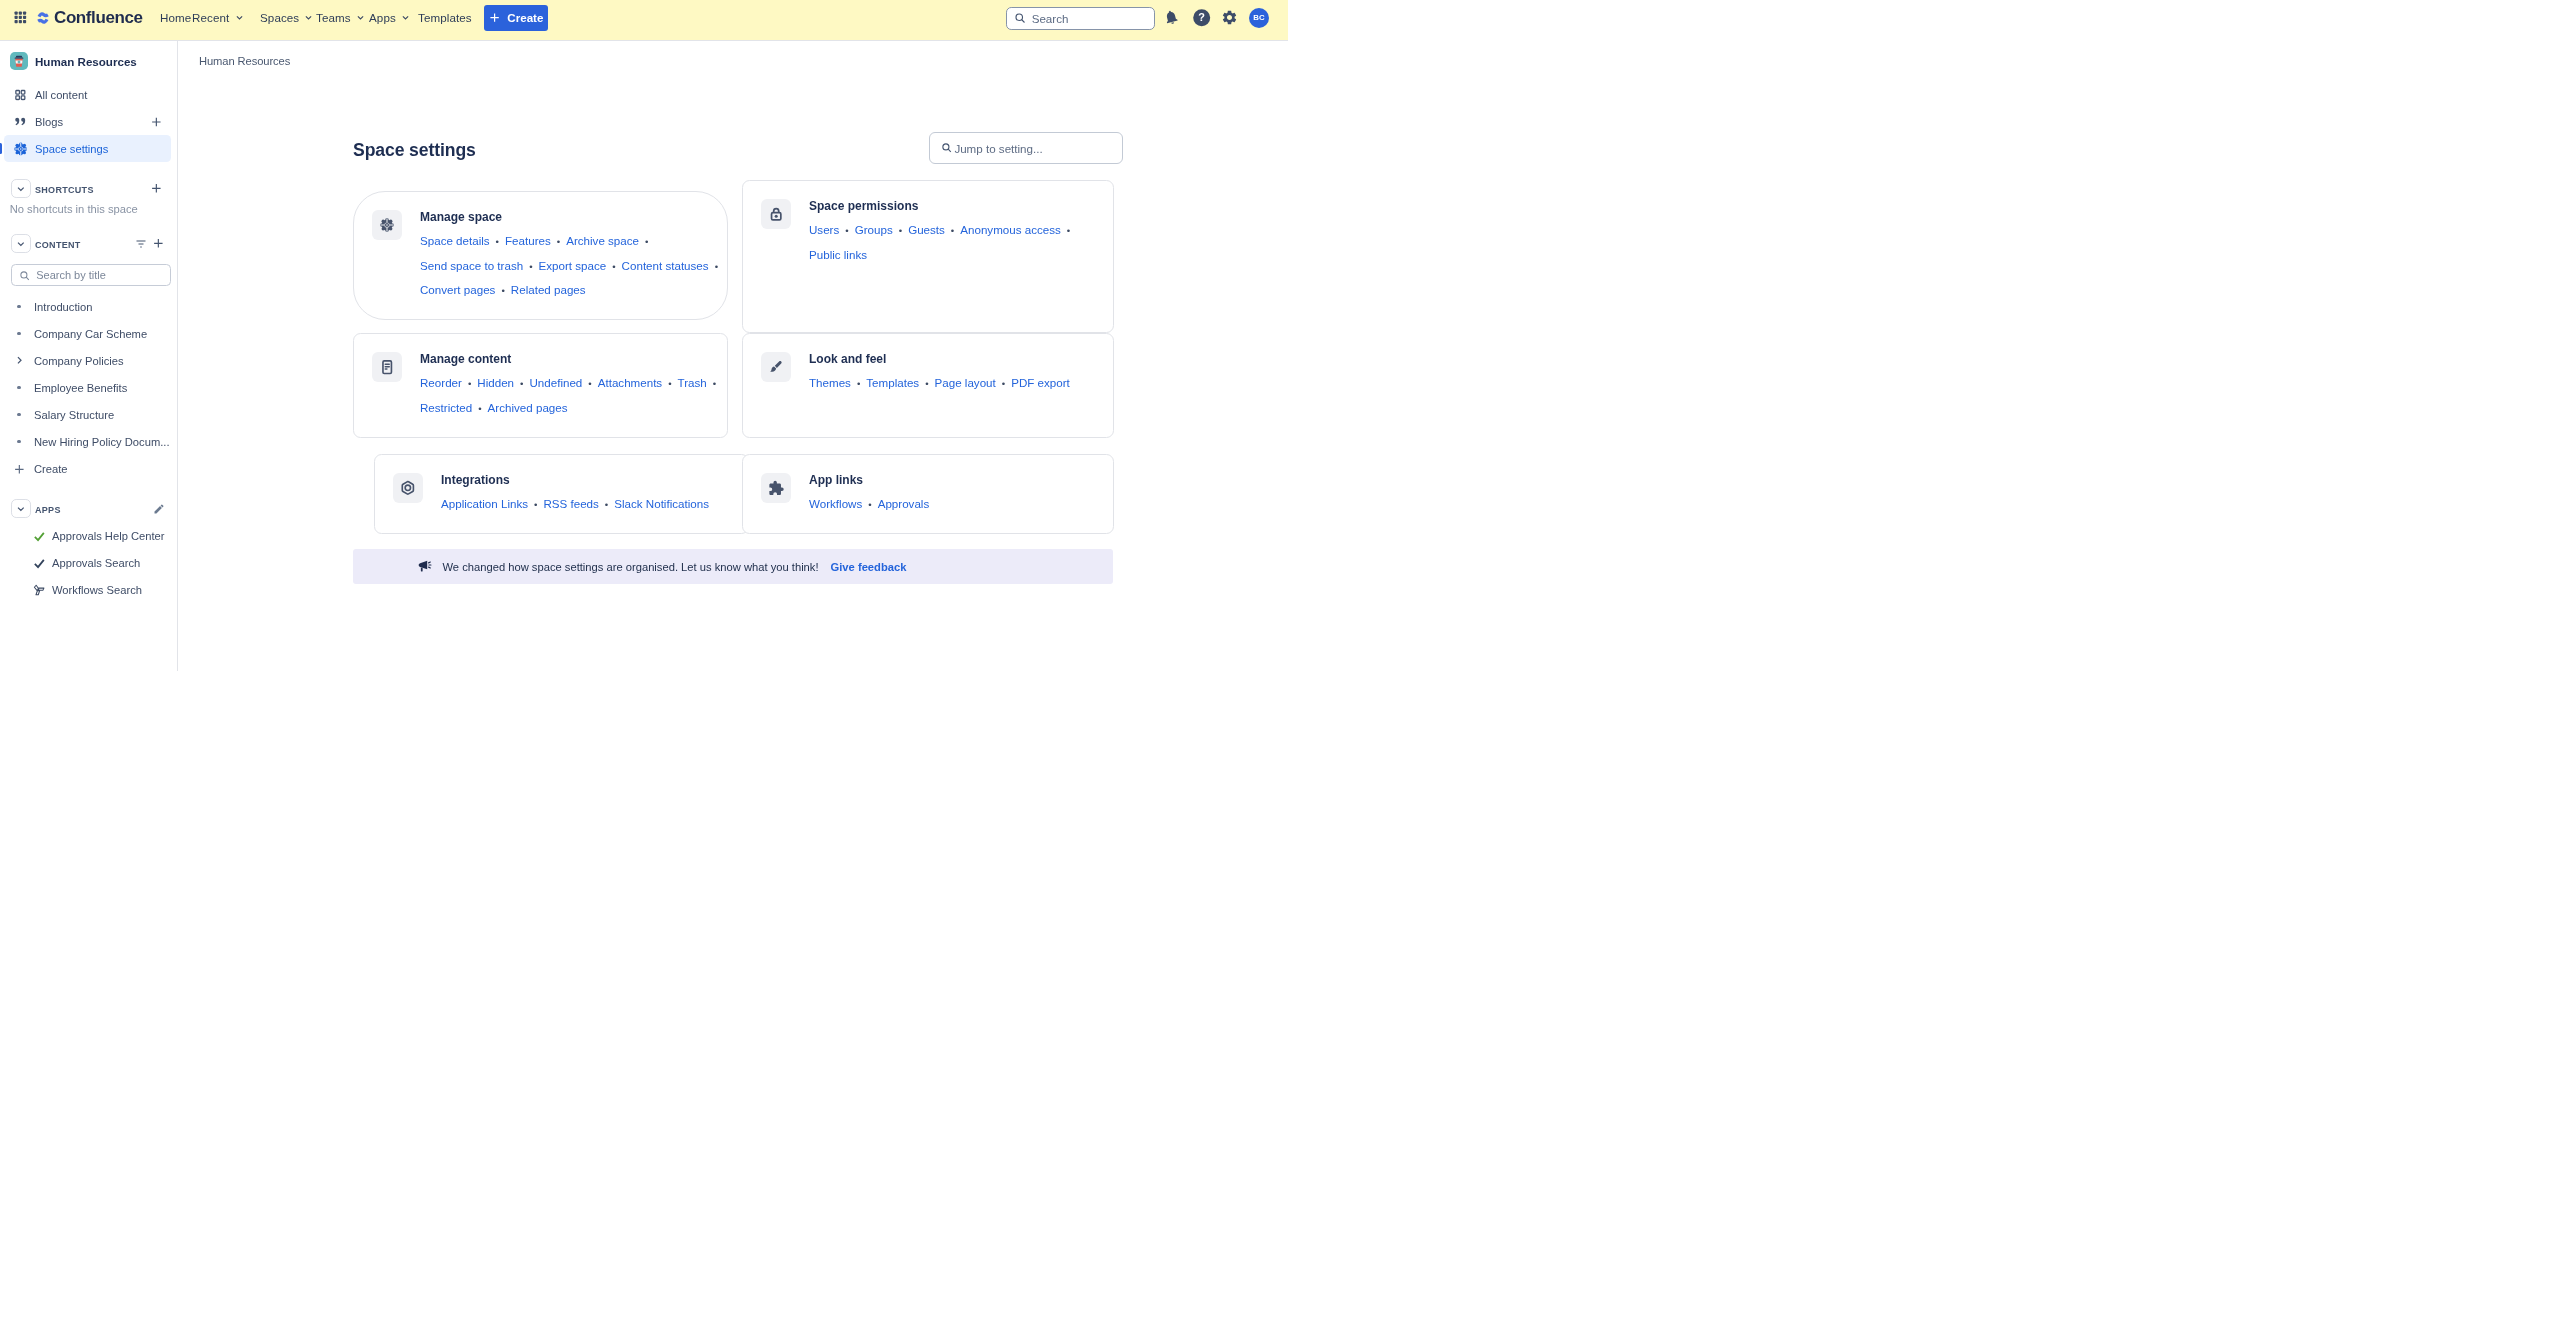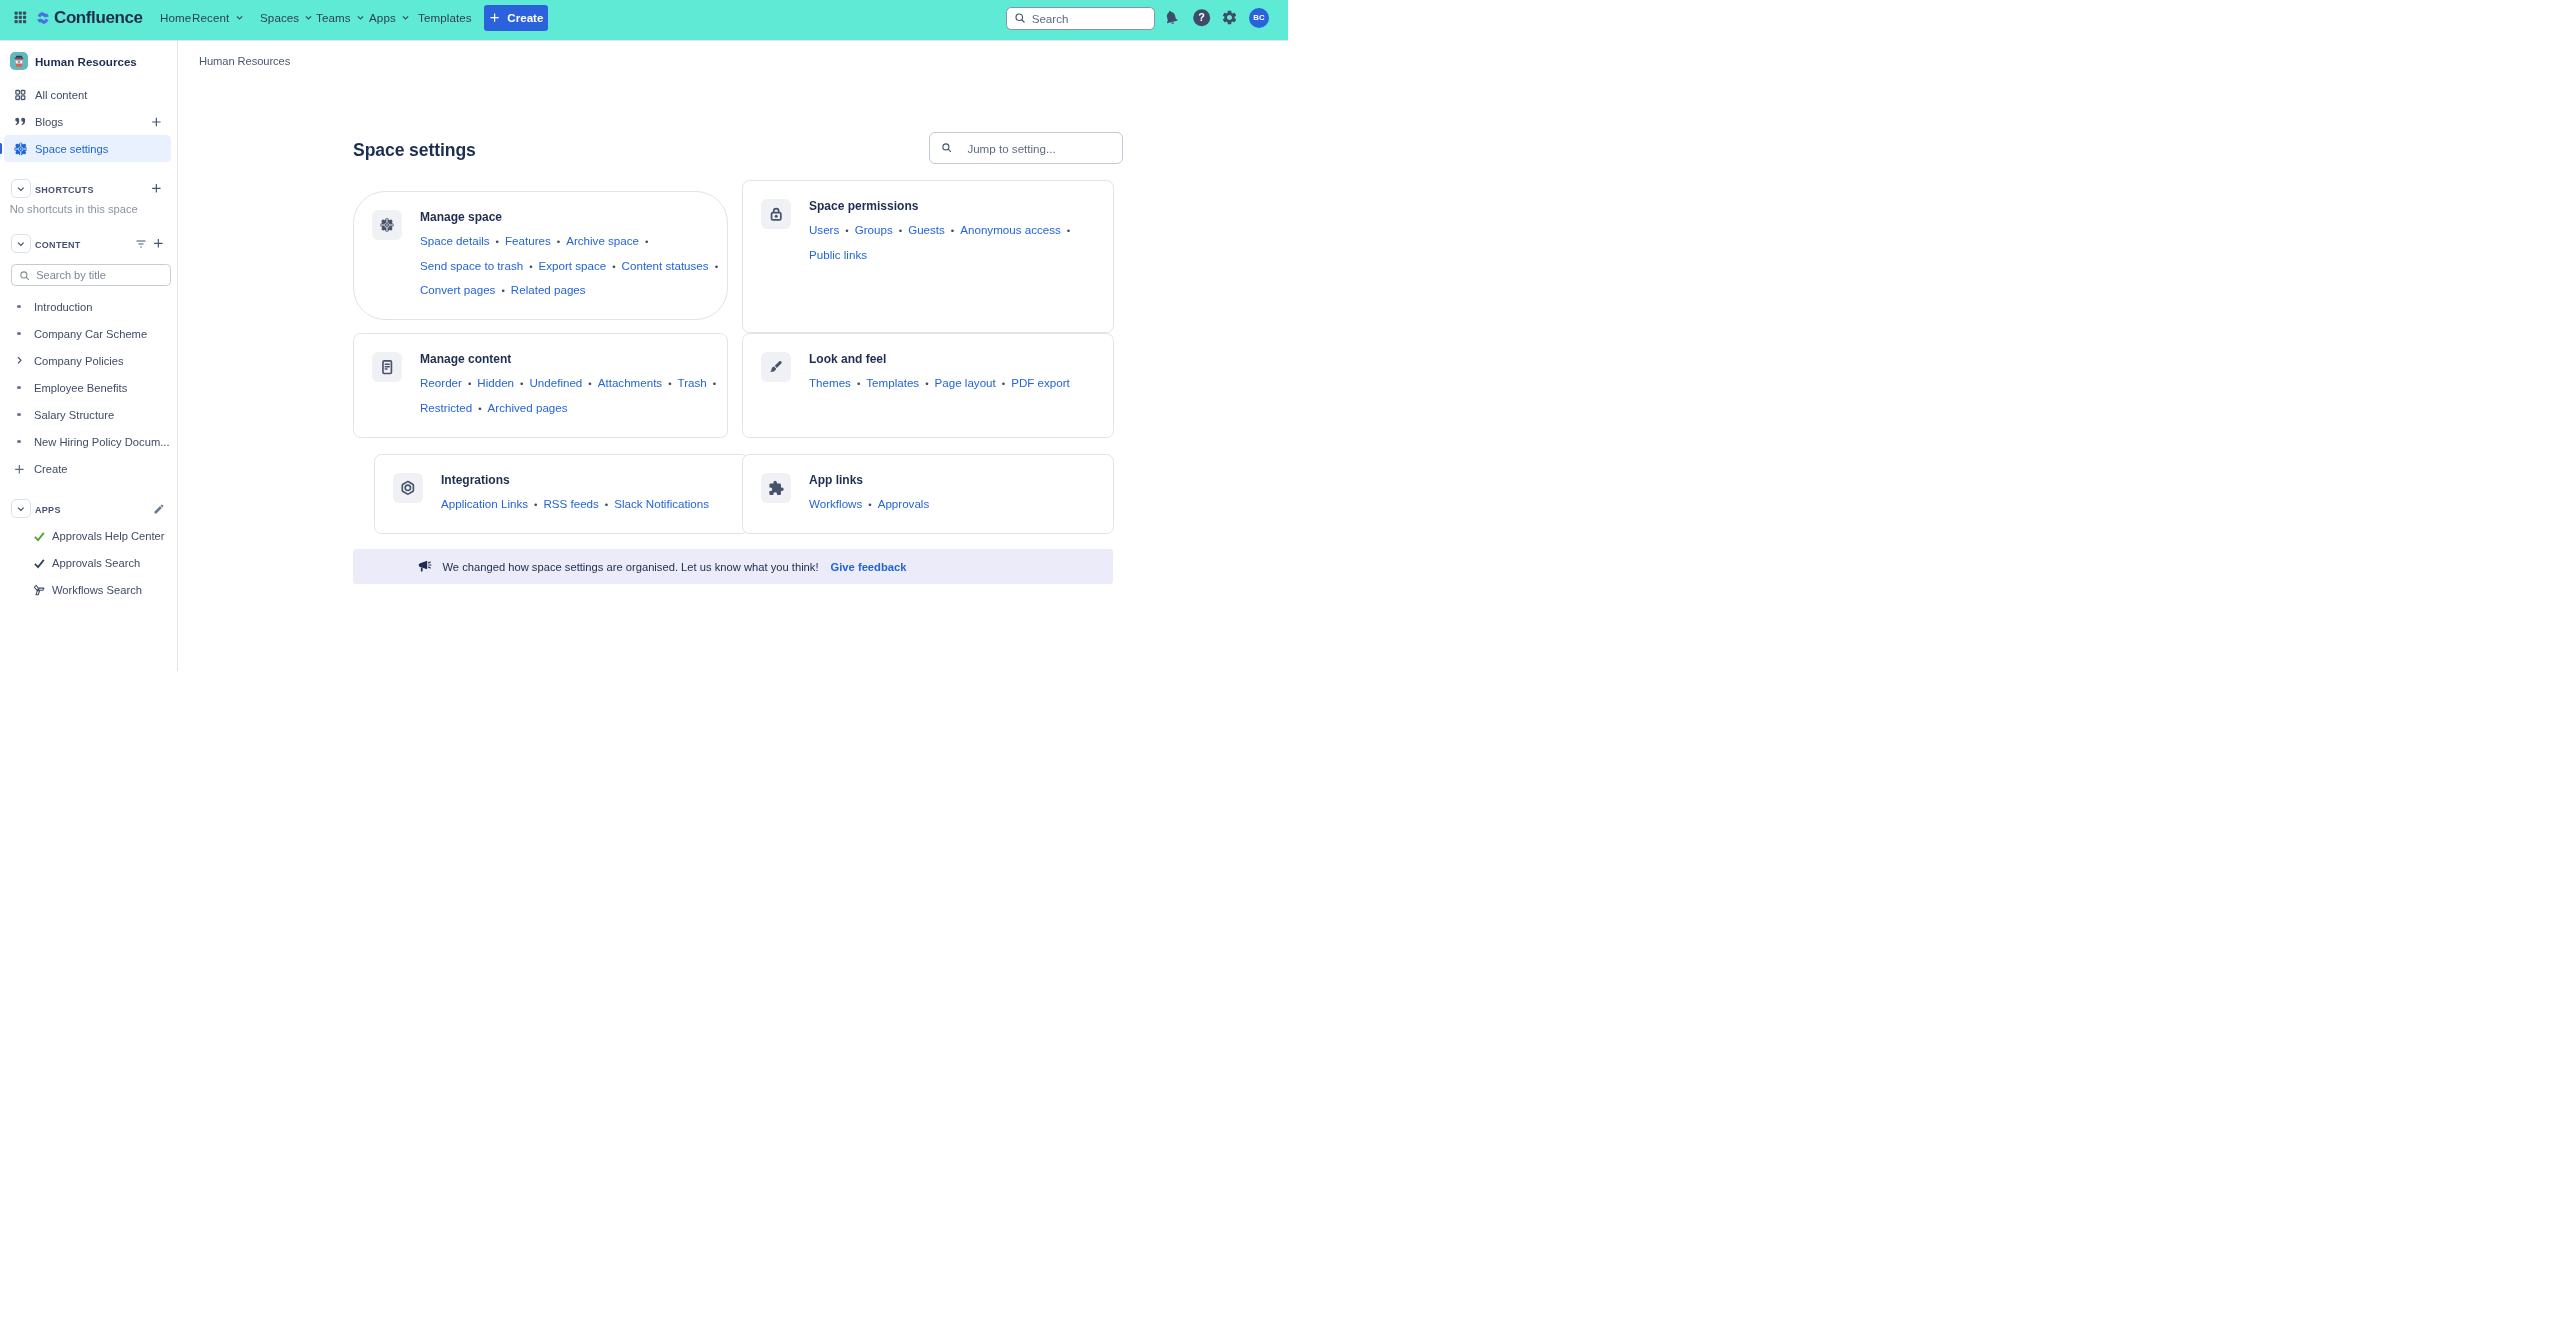--- a/index.html
+++ b/index.html
@@ -2,21 +2,21 @@
 <html style="font-size:12px"><head>
 <meta charset="utf-8">
 <style>
 * { margin:0; padding:0; box-sizing:border-box; }
 html,body { width:1288px; height:671px; background:#fff; overflow:hidden;
   font-family:"Liberation Sans", sans-serif; }
 body { position:relative; }
 .abs { position:absolute; }
 
 
-.hdr { position:absolute; left:0; top:0; width:1288px; height:41px; background:#5eead4;
+.hdr { position:absolute; left:0; top:0; width:1288px; height:41px; background:#fef9c3;
   border-bottom:0.7px solid #E2E4E9; z-index:5; }
 .hdr .item { position:absolute; top:0; height:35px; display:flex; align-items:center; }
 .navtxt { font-size:11.6px; color:#2e3d58; font-weight:400; letter-spacing:0.1px; }
 .chev { margin-left:5.2px; }
 .logotxt { font-size:17px; font-weight:700; color:#1f2c4e; letter-spacing:-0.4px; }
 .createbtn { position:absolute; left:484px; top:5.2px; width:64px; height:25.4px; background:#2b62db;
   border-radius:3px; color:#fff; display:flex; align-items:center; justify-content:center;
   font-size:11.6px; font-weight:600; }
 .hsearch { position:absolute; left:1006px; top:6.7px; width:149px; height:23px; border:1.1px solid #8694a9;
   border-radius:5.2px; display:flex; align-items:center; padding-left:6.7px; background:#fff; }
@@ -44,21 +44,21 @@
 .sidesearch span { font-size:11px; color:#7c8799; margin-left:6px; }
 .treerow { position:absolute; left:0; width:177px; height:27px; }
 .treerow .t { position:absolute; left:34px; top:50%; transform:translateY(-50%); font-size:11.2px; color:#3e4c66; white-space:nowrap; }
 .bullet { position:absolute; left:17px; top:50%; margin-top:-1.9px; width:3.7px; height:3.7px;
   border-radius:50%; background:#6b7990; }
 .approw .t2 { position:absolute; left:52px; top:50%; transform:translateY(-50%); font-size:11.2px; color:#3e4c66; }
 .crumb { position:absolute; left:199px; top:55px; font-size:11.2px; color:#4a5870; letter-spacing:-0.1px; }
 h1.title { position:absolute; left:353px; top:140px; font-size:17.6px; font-weight:700; color:#1e2e52; letter-spacing:-0.1px; }
 .jump { position:absolute; left:929px; top:132px; width:194px; height:32px; border:0.7px solid #c3cad5;
   border-radius:6px; display:flex; align-items:center; padding-left:11.2px; background:#fff; }
-.jump span { font-size:11.6px; color:#5e6c84; margin-left:15px; }
+.jump span { font-size:11.6px; color:#5e6c84; margin-left:2px; }
 .card { position:absolute; border:0.7px solid #e1e3e8; border-radius:7.5px; background:#fff; }
 .tile { position:absolute; left:18px; top:18px; width:30px; height:30px; background:#f0f1f4;
   border-radius:6px; display:flex; align-items:center; justify-content:center; }
 .ctitle { position:absolute; left:66px; top:18px; font-size:12px; font-weight:700; color:#1e2e52; line-height:15px; }
 .clinks { position:absolute; left:66px; top:37px; font-size:11.6px; line-height:23.5px; white-space:nowrap; }
 .clinks a { color:#2464db; text-decoration:none; }
 .dot { color:#3c4a63; font-size:9.7px; padding:0 6px; }
 .banner { position:absolute; left:353px; top:549px; width:760px; height:35px; background:#ecebf9;
   border-radius:3px; display:flex; align-items:center; justify-content:flex-start; padding-left:64px; }
 .banner .btxt { font-size:11.2px; color:#22314e; margin-left:10.5px; }

